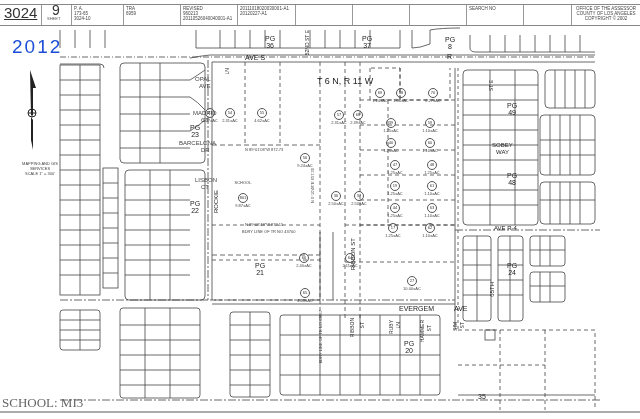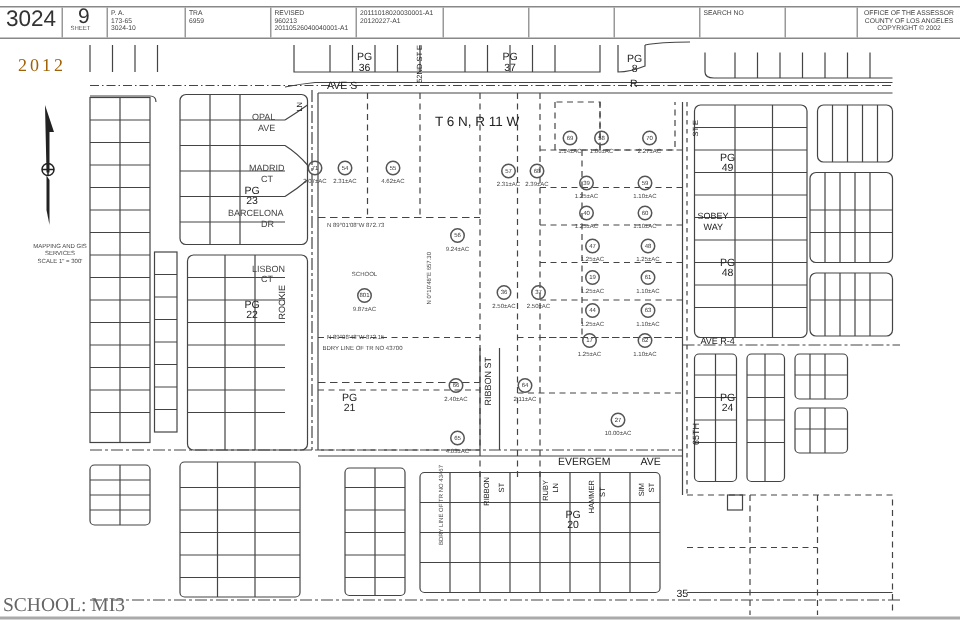--- a/index.html
+++ b/index.html
@@ -1,27 +1,27 @@
 <!DOCTYPE html>
 <html><head>
 <meta charset="utf-8">
 <style>
   html,body{margin:0;padding:0;background:#fff;}
   body{width:640px;height:419px;position:relative;overflow:hidden;font-family:"Liberation Sans",sans-serif;color:#333;}
   .header{position:absolute;left:0;top:4px;width:640px;height:20px;border-top:1px solid #888;border-bottom:1px solid #888;}
   .hcell{position:absolute;top:0;height:20px;border-right:1px solid #999;font-size:4.5px;line-height:5px;padding:1px 2px;box-sizing:border-box;color:#444;}
-  .bookno{position:absolute;left:4px;top:4px;font-size:15px;color:#333;}
+  .bookno{position:absolute;left:4px;top:4px;font-size:15px;color:#333;text-decoration:underline;}
   .pagenum{position:absolute;left:52px;top:2px;font-size:14px;color:#333;}
   .sheet{position:absolute;left:47px;top:16px;font-size:4px;color:#555;}
-  .year{position:absolute;left:12px;top:36px;font-size:12px;letter-spacing:2px;color:#a16207;font-family:Liberation Serif, serif;}
+  .year{position:absolute;left:12px;top:36px;font-size:19px;letter-spacing:2px;color:#1d4ed8;}
   .compass-text{position:absolute;left:10px;top:161px;width:60px;text-align:center;font-size:4px;line-height:5px;color:#444;}
   .footer-code{position:absolute;left:2px;top:395px;font-size:13px;color:#666;font-family:"Liberation Serif",serif;}
   .bottom-rule{position:absolute;left:0;top:411px;width:640px;height:2px;background:#aaa;}
   svg.map{position:absolute;left:0;top:0;}
-  .lbl{position:absolute;font-size:7px;color:#222;white-space:nowrap;line-height:7px;}
+  .lbl{position:absolute;font-size:7px;color:#222;white-space:nowrap;line-height:7px;margin-left:27px;}
   .lbl.big{font-size:9px;}
   .lbl.small{font-size:4px;color:#444;}
   .lbl.v{writing-mode:vertical-rl;transform:rotate(180deg);}
   .parcel{position:absolute;text-align:center;width:30px;margin-left:-15px;}
   .parcel .num{display:inline-block;width:8px;height:8px;border:1px solid #555;border-radius:50%;font-size:4px;line-height:8px;text-align:center;color:#333;}
   .parcel .acre{display:block;font-size:4px;color:#444;line-height:5px;}
 </style>
 </head>
 <body>
 

